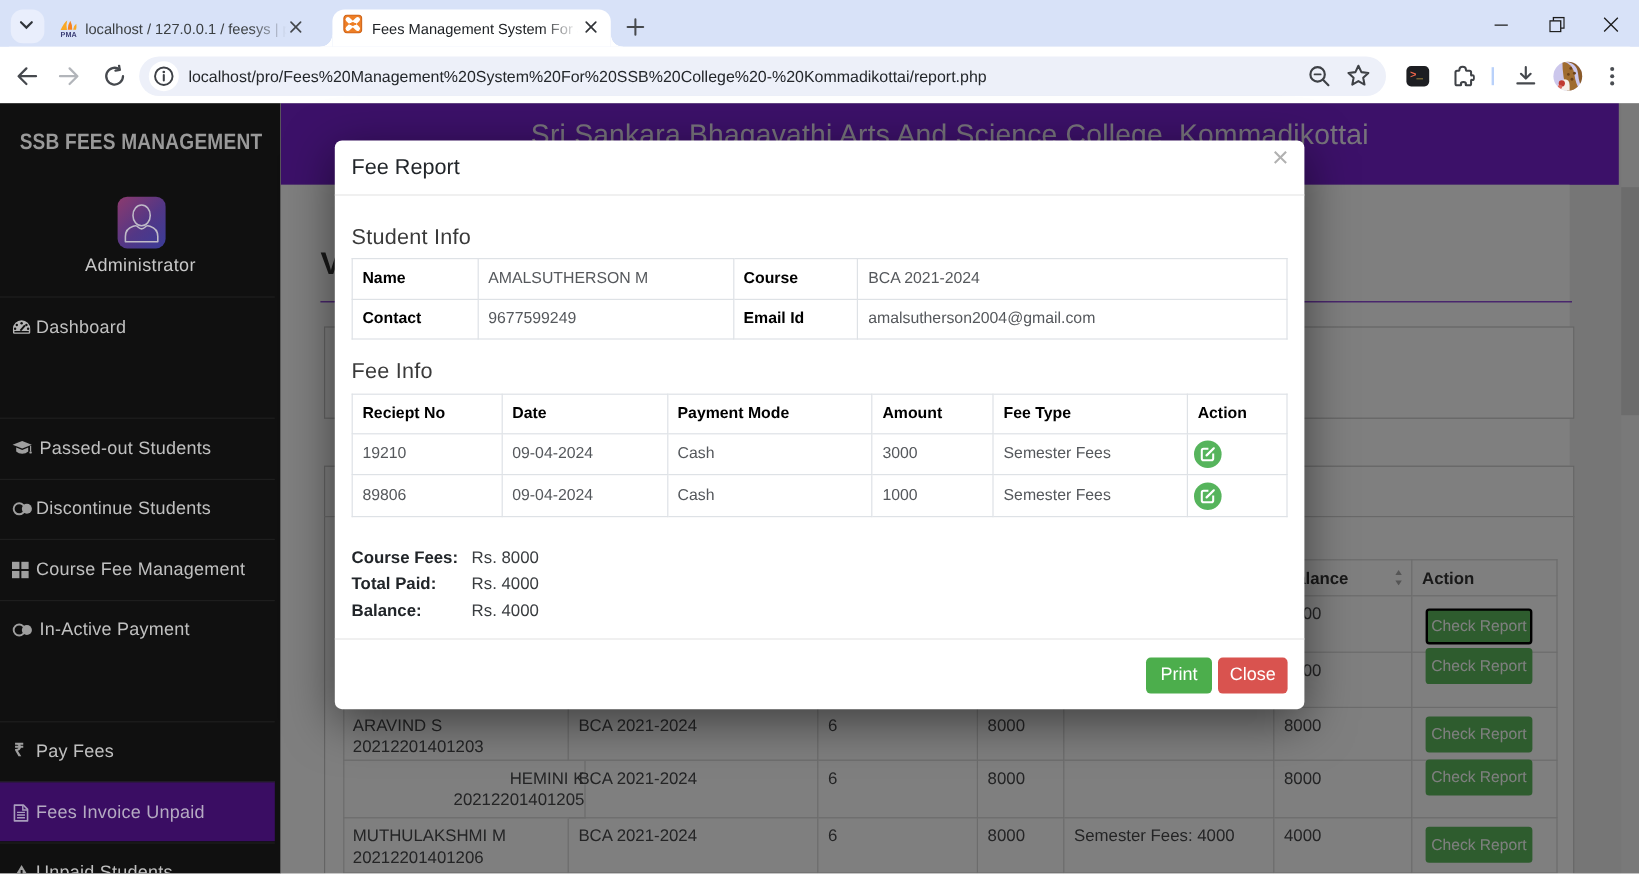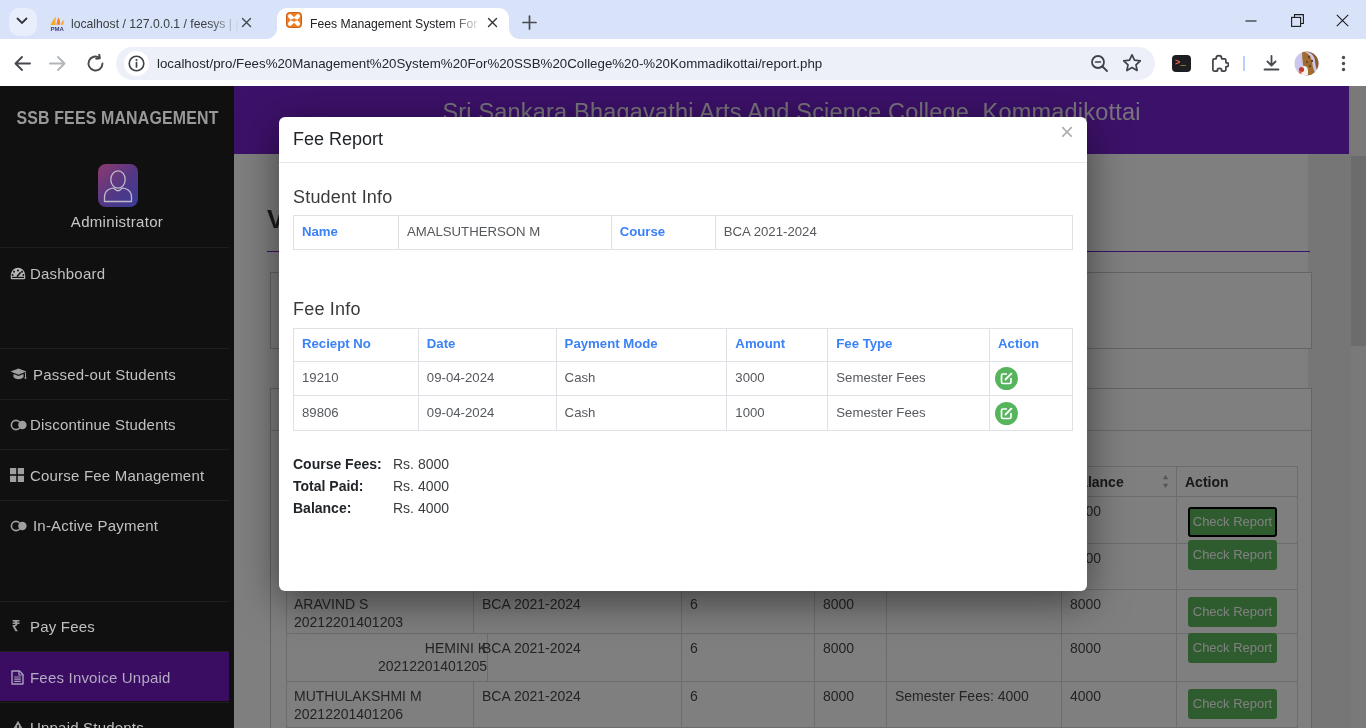--- a/index.html
+++ b/index.html
@@ -52,21 +52,21 @@
   #scrollthumb { left:1117px; top:70px; width:15px; height:190px; background:#d8d8d8; }
 
   
   #modal { left:279px; top:117px; width:808px; height:474px; background:#fff; border-radius:6px; box-shadow:0 10px 40px rgba(0,0,0,0.5); color:#212529; }
   #mhdr { position:absolute; left:0; top:0; width:808px; height:46px; border-bottom:1px solid #e7e7e7; }
   #mhdr .t { position:absolute; left:15px; top:12px; font-size:18px; color:#212529; }
   #mhdr .x { position:absolute; right:13px; top:1px; font-size:24px; color:#b1b1b1; font-family:"Liberation Sans",sans-serif; }
   .shead { position:absolute; left:14px; font-size:18px; color:#3a3a3a; letter-spacing:0.2px; }
   table.mt { position:absolute; left:14px; width:780px; border-collapse:collapse; }
   table.mt td, table.mt th { border:1px solid #dee2e6; font-size:13.2px; padding:0 8px; text-align:left; vertical-align:middle; font-weight:normal; color:#55585c; line-height:1.1; }
-  table.mt .b { font-weight:bold; color:#3b82f6; }
+  table.mt .b { font-weight:bold; color:#000000; }
   .gbtn { display:inline-block; width:23px; height:23px; border-radius:50%; background:#56b45c; position:relative; margin-left:-3px; vertical-align:middle; }
   .totrow { position:absolute; left:14px; font-size:14px; color:#3a3d40; }
   .totrow .lab { display:inline-block; width:100px; font-weight:bold; color:#212529; }
   #mftr { position:absolute; left:0; top:415px; width:808px; height:59px; border-top:1px solid #e7e7e7; }
   .fbtn { position:absolute; top:15px; height:30px; border-radius:4px; color:#fff; font-size:15px; text-align:center; line-height:30px; font-weight:500;}
   #printb { left:676px; width:55px; background:#4cae4c; }
   #closeb { left:736px; width:58px; background:#d9534f; }
 </style>
 </head>
 <body>
@@ -343,20 +343,26 @@
         <span class="x">×</span>
       </div>
     <div class="shead" style="top:70px">Student Info</div>
     <table class="mt" style="top:98px">
       <tbody>
           <tr style="height:33.5px">
             <td class="b" style="width:105px">Name</td>
             <td style="width:213px">AMALSUTHERSON M</td>
             <td class="b" style="width:104px">Course</td>
             <td style="width:358px">BCA 2021-2024</td>
+          </tr>
+      <tr style="height:33.5px">
+            <td class="b">Contact</td>
+            <td>9677599249</td>
+            <td class="b">Email Id</td>
+            <td>amalsutherson2004@gmail.com</td>
           </tr>
     </tbody>
       </table>
     <div class="shead" style="top:182px">Fee Info</div>
     <table class="mt" style="top:211px">
       <tbody>
           <tr style="height:32.5px">
             <th class="b" style="width:125px">Reciept No</th>
             <th class="b" style="width:138px">Date</th>
             <th class="b" style="width:171px">Payment Mode</th>
@@ -386,15 +392,19 @@
                   <path d="M1.5 3.5 Q1.5 2 3 2 L7 2 M11 6 L11 10 Q11 11.5 9.5 11.5 L3 11.5 Q1.5 11.5 1.5 10 L1.5 3.5" fill="none" stroke="#fff" stroke-width="1.7"></path>
                   <path d="M5.5 7.5 L11.3 1.7" stroke="#fff" stroke-width="1.9" stroke-linecap="round"></path>
                   <path d="M11.8 0.8 L12.4 1.4 L11.6 2.2 L11 1.6 Z" fill="#fff"></path>
                 </svg></span></td>
           </tr>
     </tbody>
       </table>
     <div class="totrow" style="top:339px"><span class="lab">Course Fees:</span>Rs. 8000</div>
     <div class="totrow" style="top:361px"><span class="lab">Total Paid:</span>Rs. 4000</div>
     <div class="totrow" style="top:383px"><span class="lab">Balance:</span>Rs. 4000</div>
+    <div id="mftr">
+      <div class="fbtn" id="printb">Print</div>
+      <div class="fbtn" id="closeb">Close</div>
+    </div>
   </div>
 
 </div>
 
 </body></html>

